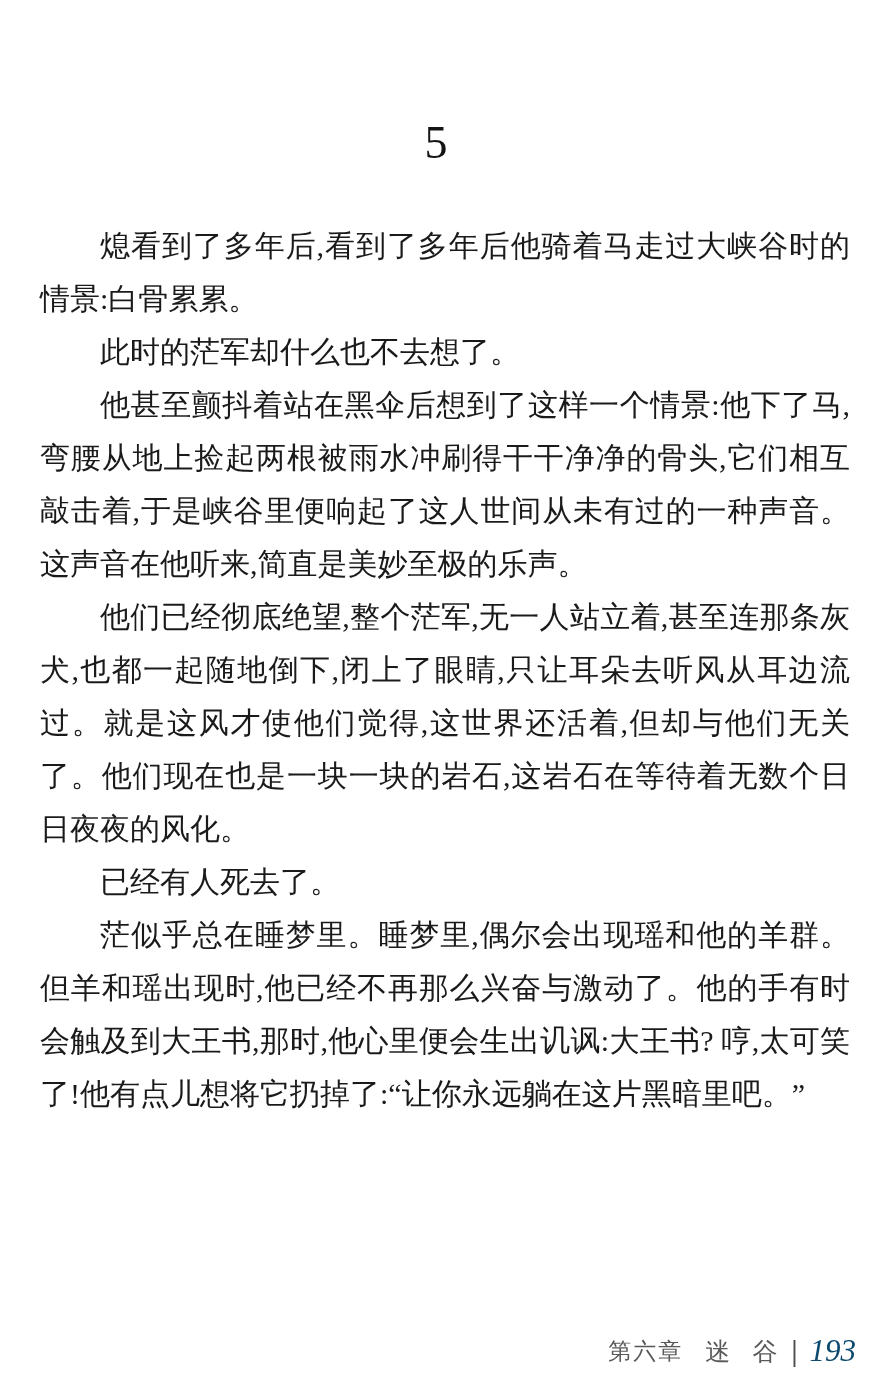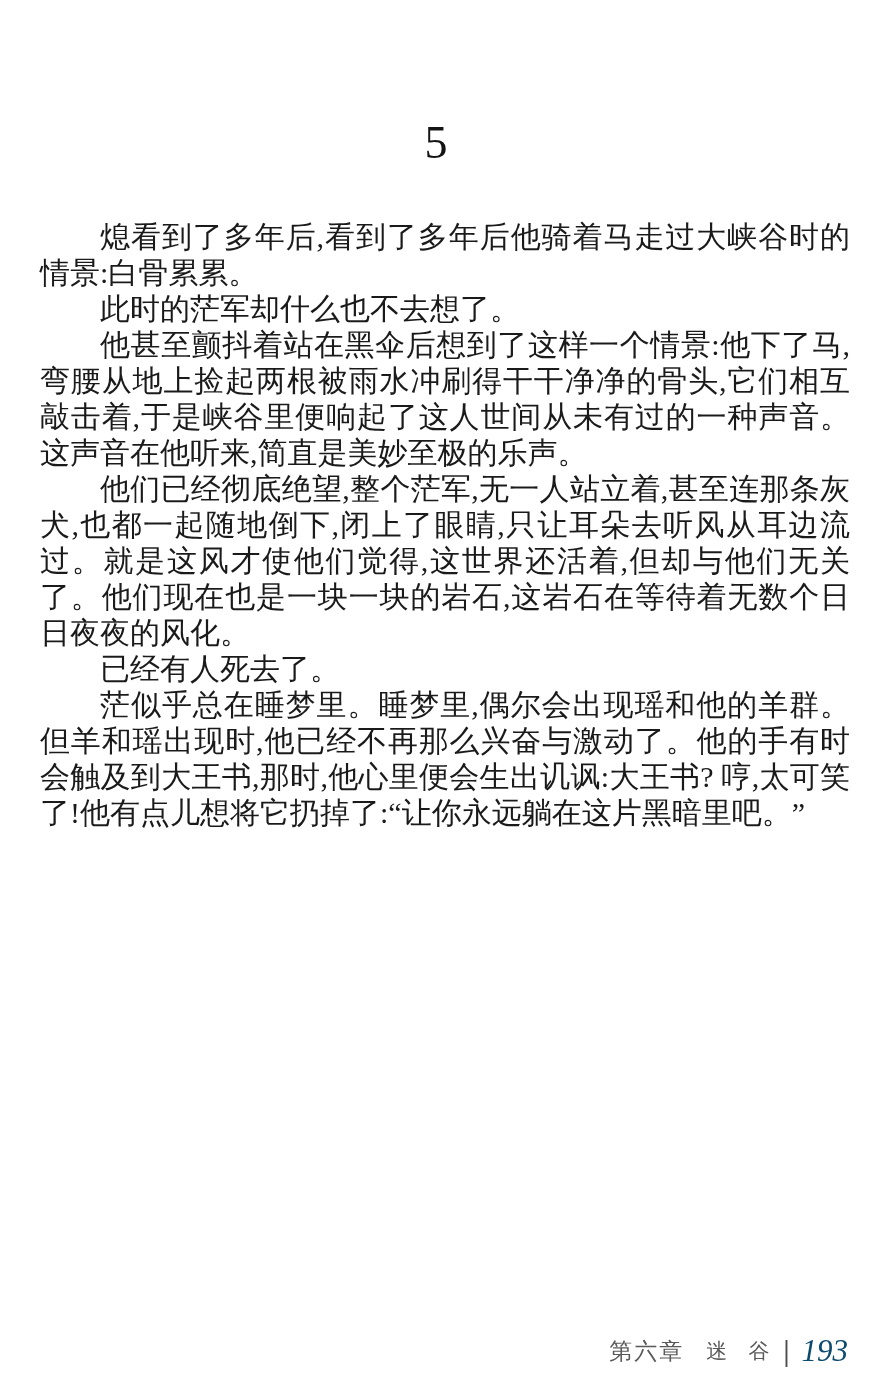--- a/index.html
+++ b/index.html
@@ -27,46 +27,46 @@
     font-weight: 400;
     line-height: 1.1;
     color: #141414;
     font-family: "Liberation Serif", "DejaVu Serif", serif;
   }
   .body-text {
     margin-top: 50px;
     margin-left: 40px;
     width: 810px;
     font-size: 30px;
-    line-height: 36px;
+    line-height: 53px;
     color: #1a1a1a;
     text-align: justify;
     text-justify: inter-ideograph;
   }
   .body-text p {
     margin: 0;
     padding: 0;
     text-indent: 2em;
   }
   .page-footer {
     position: absolute;
-    right: 24px;
+    right: 16px;
     bottom: 22px;
     display: flex;
     align-items: center;
     white-space: nowrap;
     text-align: center;
   }
   .chapter-label {
     font-size: 23px;
     color: #595959;
     letter-spacing: 2px;
   }
   .chapter-title {
-    font-size: 21px;
+    font-size: 25px;
     color: #595959;
     letter-spacing: 8px;
     margin-left: 22px;
   }
   .footer-divider {
     display: inline-block;
     color: #4d4d4d;
     font-size: 27px;
     font-weight: bold;
     margin: 0 12px 0 6px;

